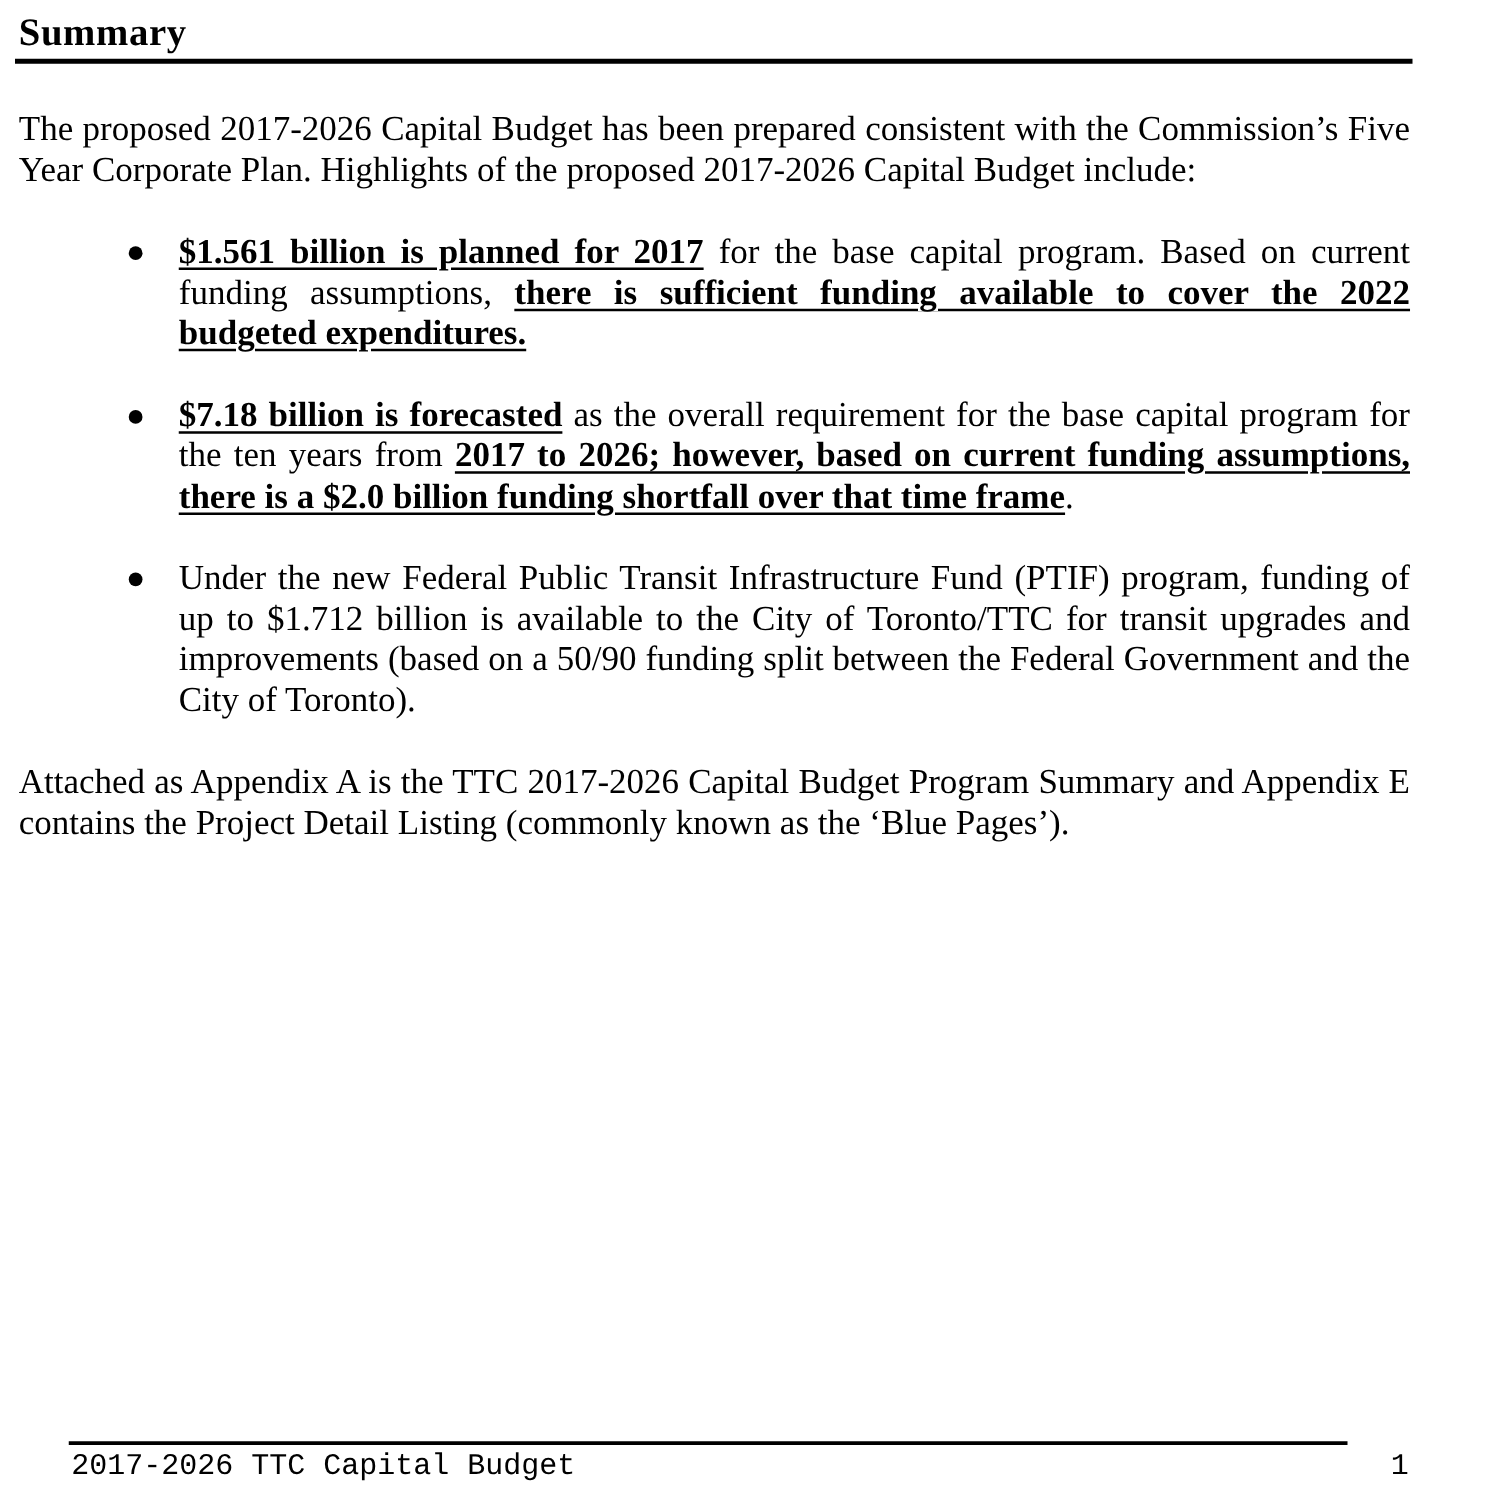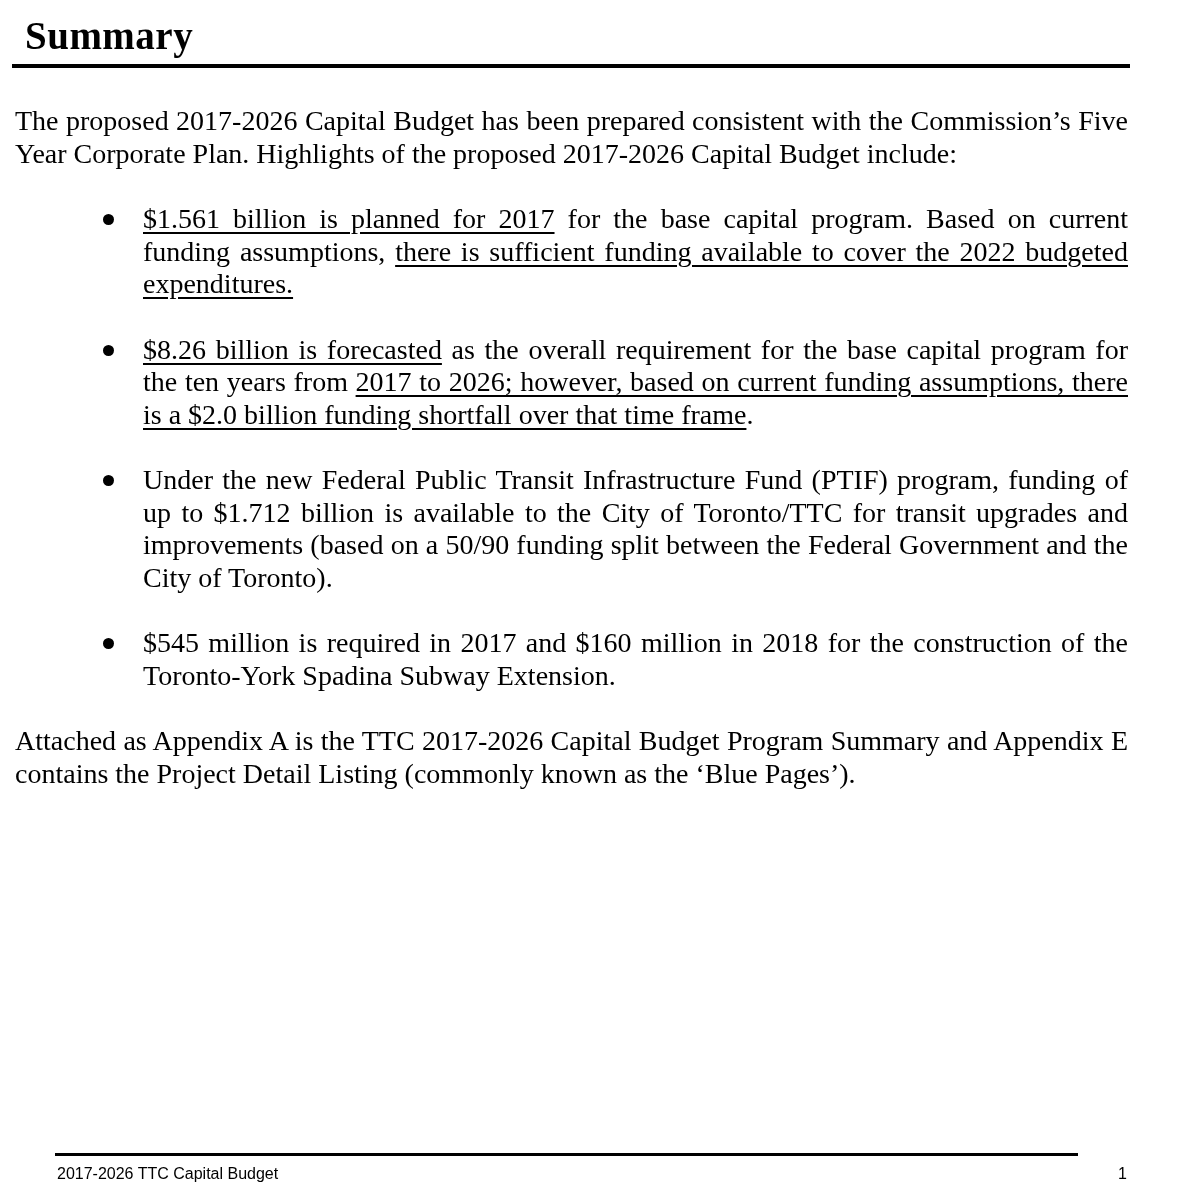--- a/index.html
+++ b/index.html
@@ -12,22 +12,22 @@
     font-family: "Liberation Serif", serif;
     overflow: hidden;
   }
   .content {
     position: absolute;
     left: 15px;
     top: 8px;
     width: 1113px;
   }
   h1.doc-heading {
-    margin: 10px;
-    font-size: 39px;
+    margin: 0;
+    font-size: 31px;
     line-height: 36px;
     font-weight: bold;
     letter-spacing: 0.5px;
   }
   .heading-rule {
     height: 0;
     border-bottom: 4px solid #000000;
     margin: 3px -2px 0 -3px;
   }
   .body-text {
@@ -51,69 +51,66 @@
     top: 11px;
     width: 11px;
     height: 11px;
     border-radius: 50%;
     background: #000000;
   }
   .u {
     text-decoration: underline;
     text-decoration-thickness: 2px;
     text-underline-offset: 4px;
+    font-weight: bold;
   }
   p.closing { margin: 16px 0 0 0; }
   .footer-rule {
     position: absolute;
     left: 55px;
     top: 1153px;
     width: 1023px;
     height: 0;
     border-top: 3px solid #000000;
   }
   .footer-row {
     position: absolute;
     left: 57px;
     right: 63px;
     top: 1160px;
     display: flex;
     justify-content: space-between;
     align-items: baseline;
-    font-family: Liberation Sans, sans-serif;
-    font-size: 16px;
+    font-family: Liberation Mono, monospace;
+    font-size: 24px;
     line-height: 28px;
   }
 </style>
 </head>
 <body>
 
 <div class="page">
   <div class="content">
     <h1 class="doc-heading">Summary</h1>
     <div class="heading-rule"></div>
 
     <p class="body-text intro">The proposed 2017-2026 Capital Budget has been prepared consistent with the Commission’s Five Year Corporate Plan.  Highlights of the proposed 2017-2026 Capital Budget include:</p>
 
     <ul class="bullets body-text">
       <li>
         <span class="dot"></span>
         <span><span class="u">$1.561 billion is planned for 2017</span><span> for the base capital program.  Based on current funding assumptions, </span><span class="u">there is sufficient funding available to cover the 2022 budgeted expenditures.</span></span>
       </li>
       <li>
         <span class="dot"></span>
-        <span><span class="u">$8.26 billion is forecasted</span><span> as the overall requirement for the base capital program for the ten years from </span><span class="u">2017 to 2026; however, based on current funding assumptions, there is a $2.0 billion funding shortfall over that time frame</span><span>.</span></span>
+        <span><span class="u">$7.18 billion is forecasted</span><span> as the overall requirement for the base capital program for the ten years from </span><span class="u">2017 to 2026; however, based on current funding assumptions, there is a $2.0 billion funding shortfall over that time frame</span><span>.</span></span>
       </li>
       <li>
         <span class="dot"></span>
         <span><span>Under the new Federal Public Transit Infrastructure Fund (PTIF) program, funding of up to $1.712 billion is available to the City of Toronto/TTC for transit upgrades and improvements (based on a 50/90 funding split between the Federal Government and the City of Toronto).</span></span>
-      </li>
-      <li>
-        <span class="dot"></span>
-        <span><span>$545 million is required in 2017 and $160 million in 2018 for the construction of the Toronto-York Spadina Subway Extension.</span></span>
       </li>
     </ul>
 
     <p class="body-text closing">Attached as Appendix A is the TTC 2017-2026 Capital Budget Program Summary and Appendix E contains the Project Detail Listing (commonly known as the ‘Blue Pages’).</p>
   </div>
 
   <div class="footer-rule"></div>
   <div class="footer-row">
     <span>2017-2026 TTC Capital Budget</span>
     <span>1</span>

